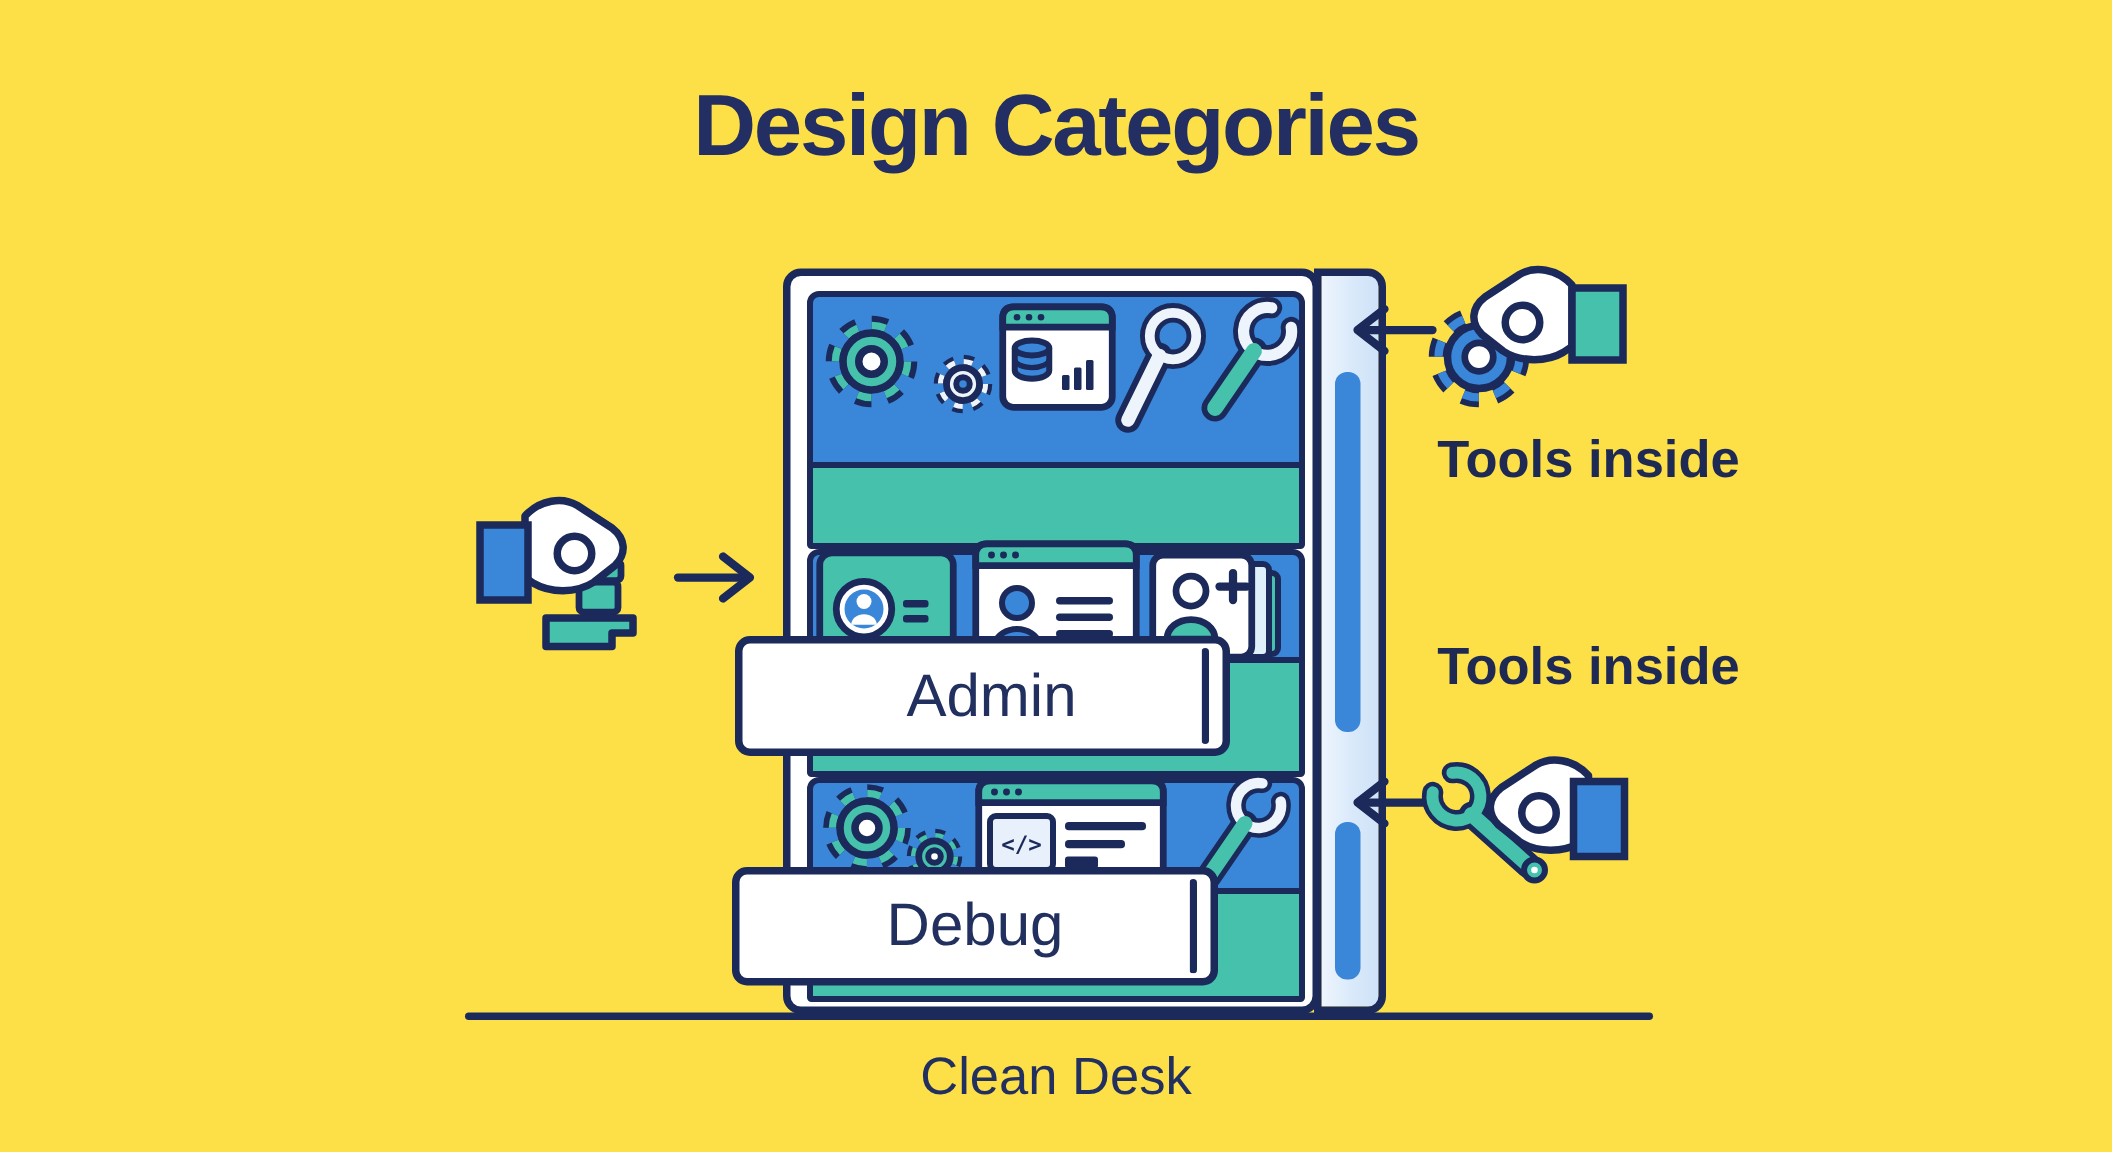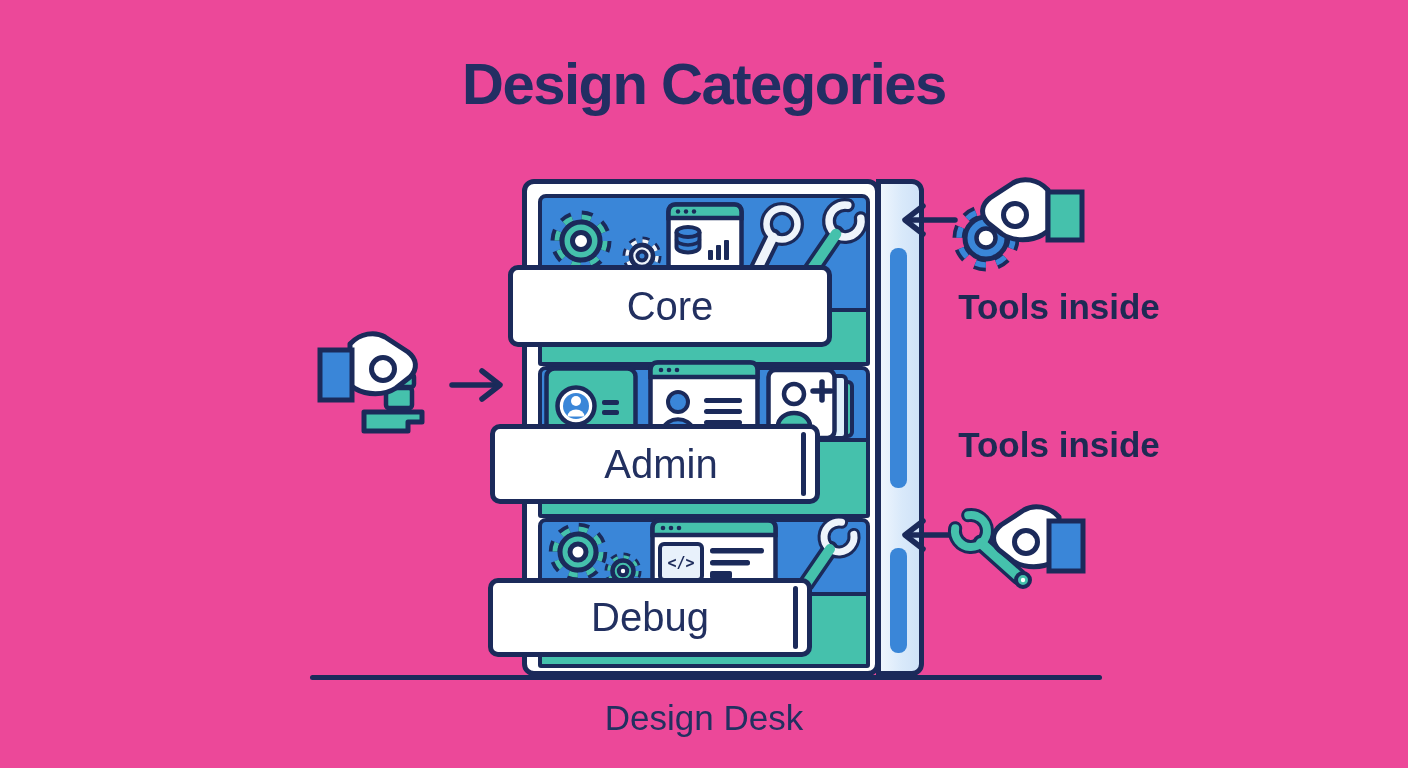--- a/index.html
+++ b/index.html
@@ -1,16 +1,16 @@
 <!DOCTYPE html>
 <html><head>
 <meta charset="utf-8">
 <style>
   html,body{margin:0;padding:0;}
-  .stage{position:relative;width:1408px;height:768px;background:#ec4899;overflow:hidden;
+  .stage{position:relative;width:1408px;height:768px;background:#fde047;overflow:hidden;
          font-family:"Liberation Sans",sans-serif;color:#222d60;}
   .abs{position:absolute;}
   .title{left:0;top:50px;width:1408px;text-align:center;font-size:58px;font-weight:700;
          letter-spacing:-1.5px;color:#232e63;z-index:4;}
   
   .cab-body{left:522px;top:179px;width:358px;height:497px;background:#ffffff;
             border:5px solid #1b2a5a;border-radius:12px;box-sizing:border-box;z-index:0;}
   .cab-side{left:876px;top:179px;width:48px;height:497px;box-sizing:border-box;
             border:5px solid #1b2a5a;border-radius:0 12px 12px 0;
             background:linear-gradient(90deg,#eef5fd 0%,#d9e9fa 55%,#cfe2f8 100%);z-index:0;}
@@ -145,23 +145,20 @@
     <rect x="60" y="42" width="40" height="5.5" rx="2.5" fill="#1b2a5a"></rect>
     <rect x="60" y="53" width="22" height="8" rx="2" fill="#1b2a5a"></rect>
   </svg>
   <svg class="abs icon" style="left:792px;top:514px;" width="74" height="86" viewBox="0 0 74 86">
     <path d="M38 35 L14 70" stroke="#1b2a5a" stroke-width="17" stroke-linecap="round"></path>
     <path d="M49.6 8.2 A15 15 0 1 0 61.8 20.4" fill="none" stroke="#1b2a5a" stroke-width="13" stroke-linecap="round"></path>
     <path d="M49.6 8.2 A15 15 0 1 0 61.8 20.4" fill="none" stroke="#eef4fb" stroke-width="7" stroke-linecap="round"></path>
     <path d="M38 35 L14 70" stroke="#45c1ac" stroke-width="10" stroke-linecap="round"></path>
   </svg>
 
-  <div class="abs drawer-label" style="left:508px;top:265px;width:324px;height:82px;">
-    <span>Core</span>
-  </div>
   <div class="abs drawer-label edged" style="left:490px;top:424px;width:330px;height:80px;padding-left:12px;">
     <span>Admin</span>
   </div>
   <div class="abs drawer-label edged" style="left:488px;top:578px;width:324px;height:79px;justify-content:center;">
     <span>Debug</span>
   </div>
 
   <svg class="abs arrow" style="left:448px;top:366px;" width="66" height="38" viewBox="0 0 66 38">
     <path d="M4 19 H46" stroke="#1b2a5a" stroke-width="5.5" stroke-linecap="round"></path>
     <path d="M34 5 L52 19 L34 33" fill="none" stroke="#1b2a5a" stroke-width="5.5" stroke-linecap="round" stroke-linejoin="round"></path>
@@ -213,15 +210,15 @@
       <path d="M80 16 C70 5 55 3 45 9 L22 24 C13 31 12 41 20 49 L34 60 C46 68 64 67 74 61 L80 57 Z" fill="#ffffff" stroke="#1b2a5a" stroke-width="5" stroke-linejoin="round"></path>
       <circle cx="47" cy="41" r="11.5" fill="#ffffff" stroke="#1b2a5a" stroke-width="5"></circle>
     </g>
     <rect x="104" y="26" width="34" height="50" fill="#3a86d8" stroke="#1b2a5a" stroke-width="5"></rect>
   </svg>
 
   <div class="abs side-note" style="left:929px;top:287px;">Tools inside</div>
   <div class="abs side-note" style="left:929px;top:425px;">Tools inside</div>
 
   <div class="abs desk"></div>
-  <div class="abs caption">Design Desk</div>
+  <div class="abs caption">Clean Desk</div>
 
 </div>
 
 </body></html>

